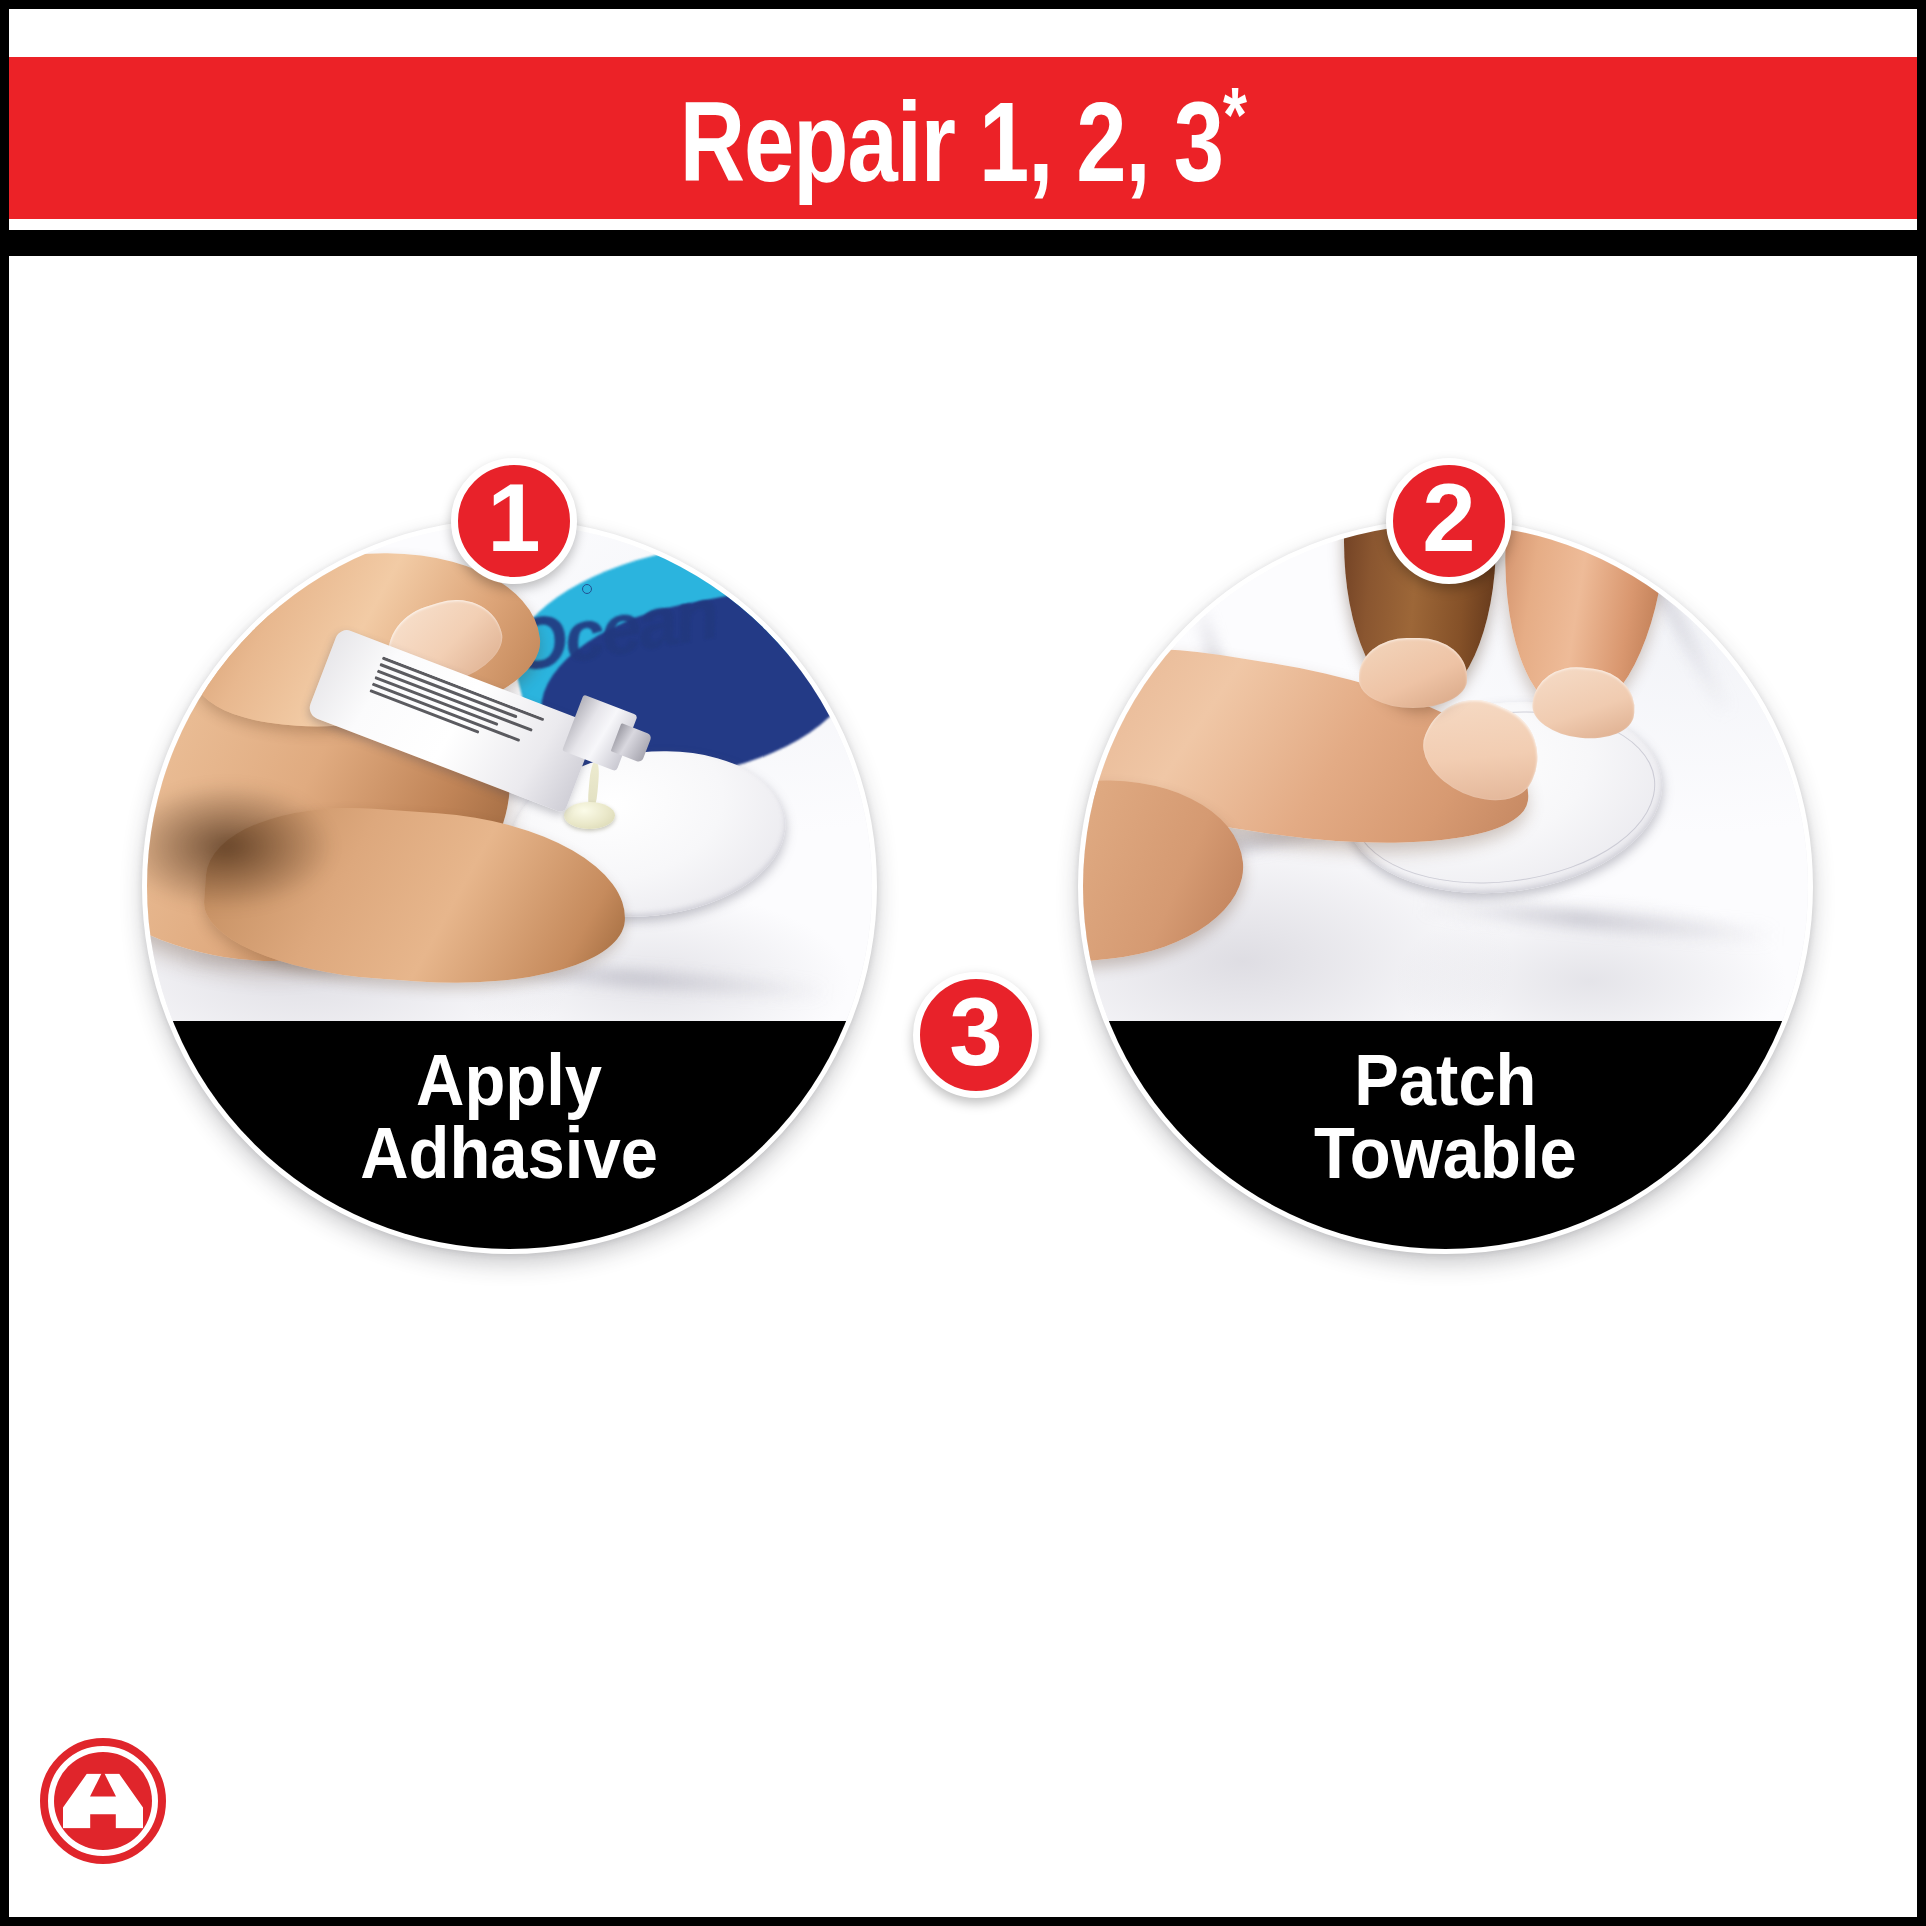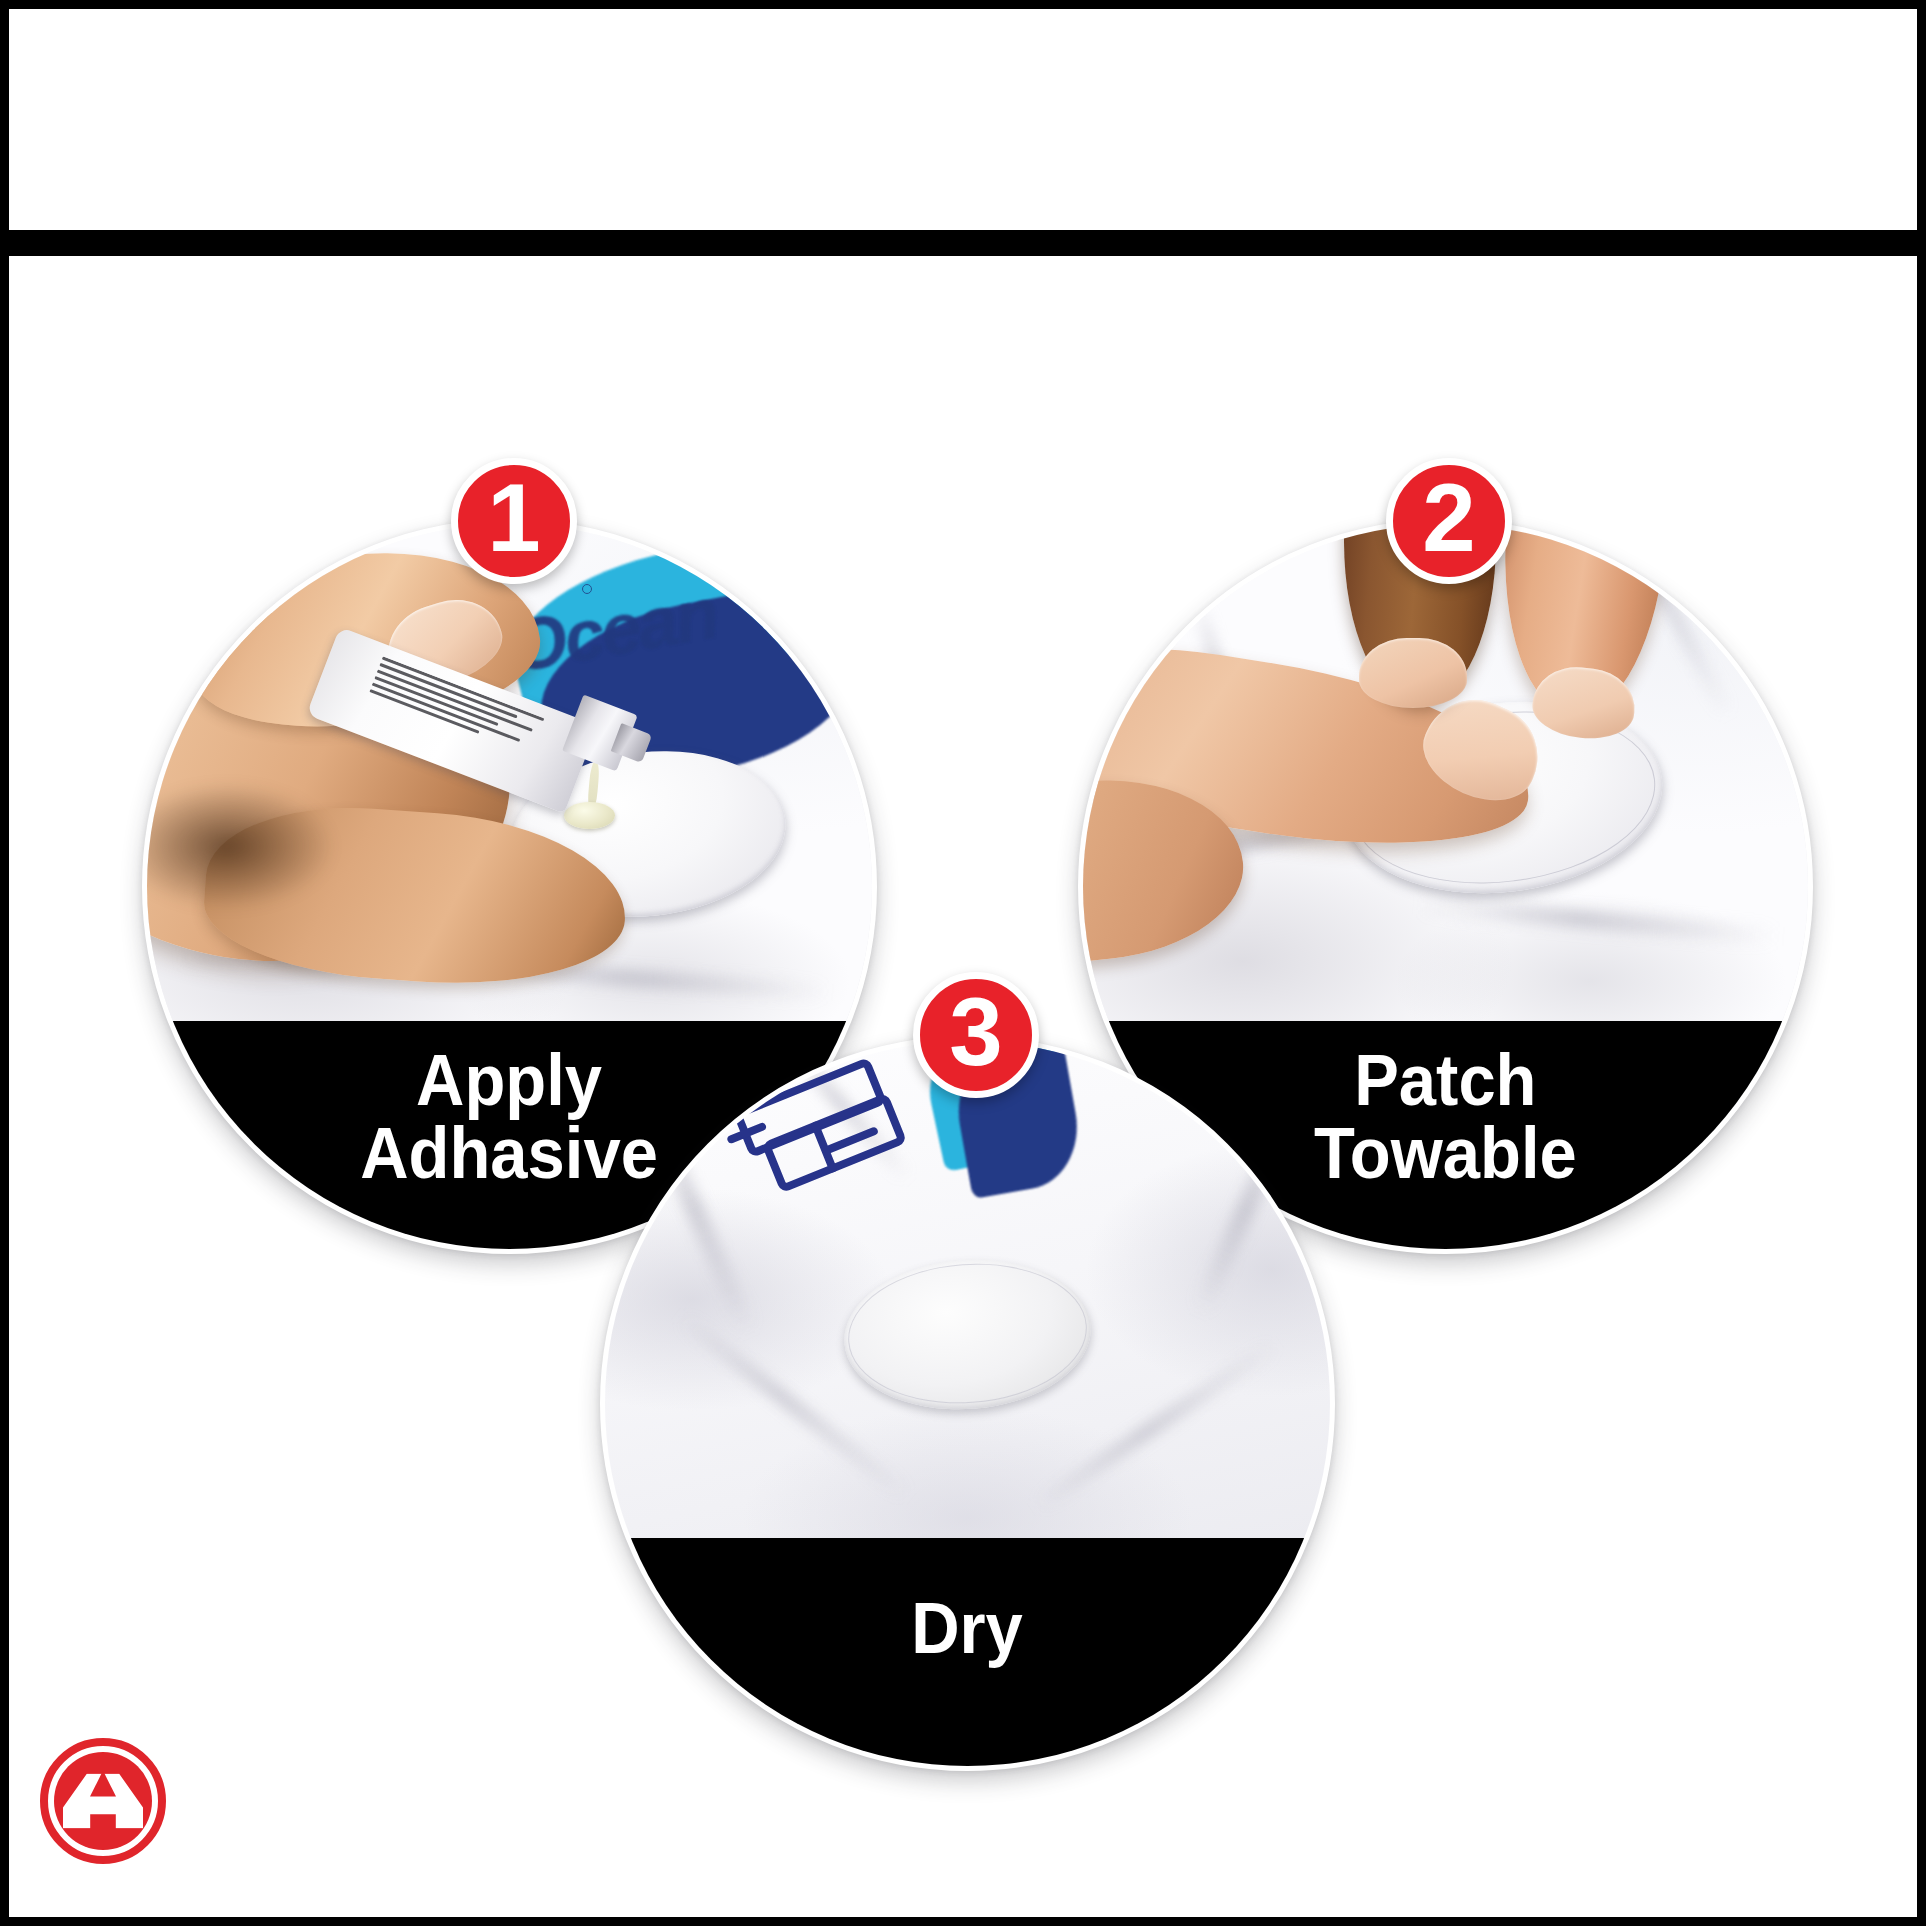--- a/index.html
+++ b/index.html
@@ -289,20 +289,23 @@
     line-height: 1;
     transform: scaleX(0.82);
     white-space: nowrap;
   }
 </style>
 </head>
 <body>
 
 <div id="page">
 
+  <div id="header-band">
+    <div id="header-title"><span>Repair 1, 2, 3</span><span class="star">*</span></div>
+  </div>
   <div id="header-rule"></div>
 
 
   <div class="step" id="step-2">
     <div class="photo">
       <div class="vinyl-bg"></div>
 
       <div class="vinyl-crease" style="left:2%;  top:62%;  width:46%; height:16.7px; transform:rotate(-9deg);"></div>
       <div class="vinyl-crease" style="left:46%; top:78%;  width:50%; height:19px; transform:rotate(5deg);"></div>
       <div class="vinyl-crease" style="left:58%; top:10%;  width:42%; height:15.4px; transform:rotate(62deg);"></div>
@@ -400,55 +403,20 @@
       <div class="tube-neck" style="left:58.5%; top:36%; width:8%; height:12%;
                   border-radius:2.6px 3.9px 3.9px 2.6px; transform:rotate(21deg);"></div>
       <div class="tube-tip" style="left:64.5%; top:41%; width:4.5%; height:6%; transform:rotate(21deg);"></div>
     </div>
     <div class="caption-band">
       <div class="caption-text">Apply
 Adhasive</div>
     </div>
   </div>
 
-  <div class="step" id="step-3">
-    <div class="photo">
-      <div class="vinyl-bg" style="background:
-             radial-gradient(ellipse 42% 34% at 12% 52%, rgba(196,195,208,0.52) 0%, rgba(255,255,255,0) 66%),
-             radial-gradient(ellipse 40% 40% at 92% 46%, rgba(196,195,208,0.5) 0%, rgba(255,255,255,0) 64%),
-             radial-gradient(ellipse 50% 36% at 50% 96%, rgba(205,204,216,0.45) 0%, rgba(255,255,255,0) 62%),
-             linear-gradient(168deg,#fefeff 0%,#f6f6f9 50%,#ececf1 100%);"></div>
-
-      <div class="vinyl-crease" style="left:-4%; top:34%; width:34%; height:19px; transform:rotate(66deg);"></div>
-      <div class="vinyl-crease" style="left:72%; top:30%; width:34%; height:19px; transform:rotate(-66deg);"></div>
-      <div class="vinyl-crease" style="left:6%;  top:72%; width:40%; height:15.4px; transform:rotate(38deg);"></div>
-      <div class="vinyl-crease" style="left:56%; top:76%; width:40%; height:15.4px; transform:rotate(-34deg);"></div>
-      <div class="vinyl-crease" style="left:20%; top:12%; width:26%; height:13px; transform:rotate(48deg);"></div>
-
-      <div class="swoosh-light" style="left:45%; top:-2%; width:18%; height:26%; border-radius:46% 10% 48% 8%; transform:rotate(-12deg);"></div>
-      <div class="swoosh-dark" style="left:49%; top:2%; width:16%; height:28%; border-radius:46% 10% 48% 8%; transform:rotate(-10deg);"></div>
-
-      <div style="position:absolute; left:17%; top:6%; width:26%; height:21%; transform:rotate(-22deg);">
-        <div class="glyph-box" style="left:8%;  top:8%;  width:78%; height:48%;"></div>
-        <div class="glyph-box" style="left:16%; top:46%; width:72%; height:52%;"></div>
-        <div class="glyph-line" style="left:0%;  top:28%; width:22%; height:8.3px;"></div>
-        <div class="glyph-line" style="left:46%; top:72%; width:30%; height:8.3px;"></div>
-        <div class="glyph-line" style="left:44%; top:46%; width:8.3px; height:52%;"></div>
-      </div>
-
-      <div class="patch-disc" style="left:33%; top:44%; width:34%; height:30%; transform:rotate(-4deg);
-                  background:radial-gradient(ellipse at 42% 34%, #fdfdfd 0%, #f2f2f4 52%, #dededf 100%);
-                  box-shadow:0 4.5px 9px rgba(95,95,110,0.3), inset 0 -2.6px 5.1px rgba(165,165,180,0.3);"></div>
-      <div style="position:absolute; left:33.5%; top:45%; width:33%; height:28%; border-radius:50%;
-                  border:1.9px solid rgba(180,180,195,.45); transform:rotate(-4deg);"></div>
-    </div>
-    <div class="caption-band">
-      <div class="caption-text">Dry</div>
-    </div>
-  </div>
 
   <div class="badge" id="badge-1">
     <span>1</span>
   </div>
   <div class="badge" id="badge-2">
     <span>2</span>
   </div>
   <div class="badge" id="badge-3">
     <span>3</span>
   </div>

